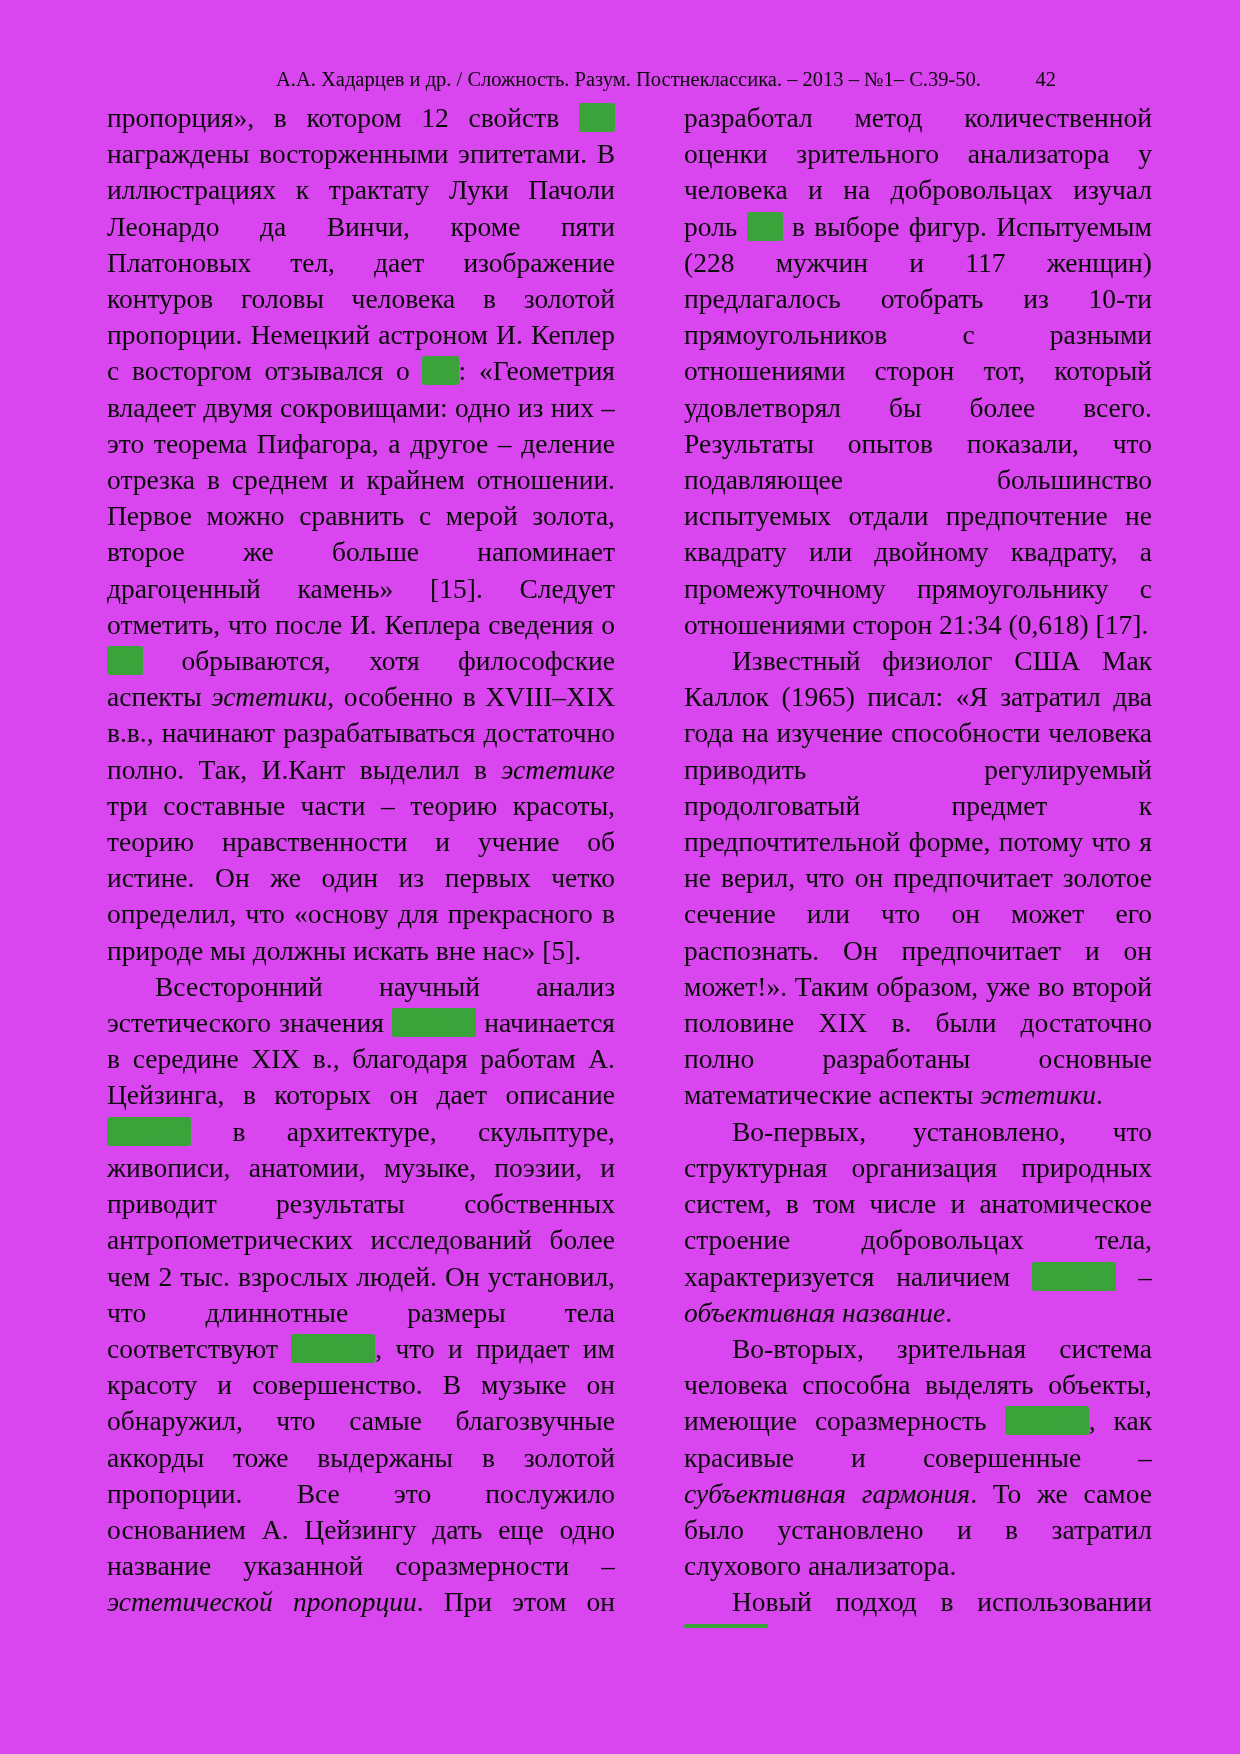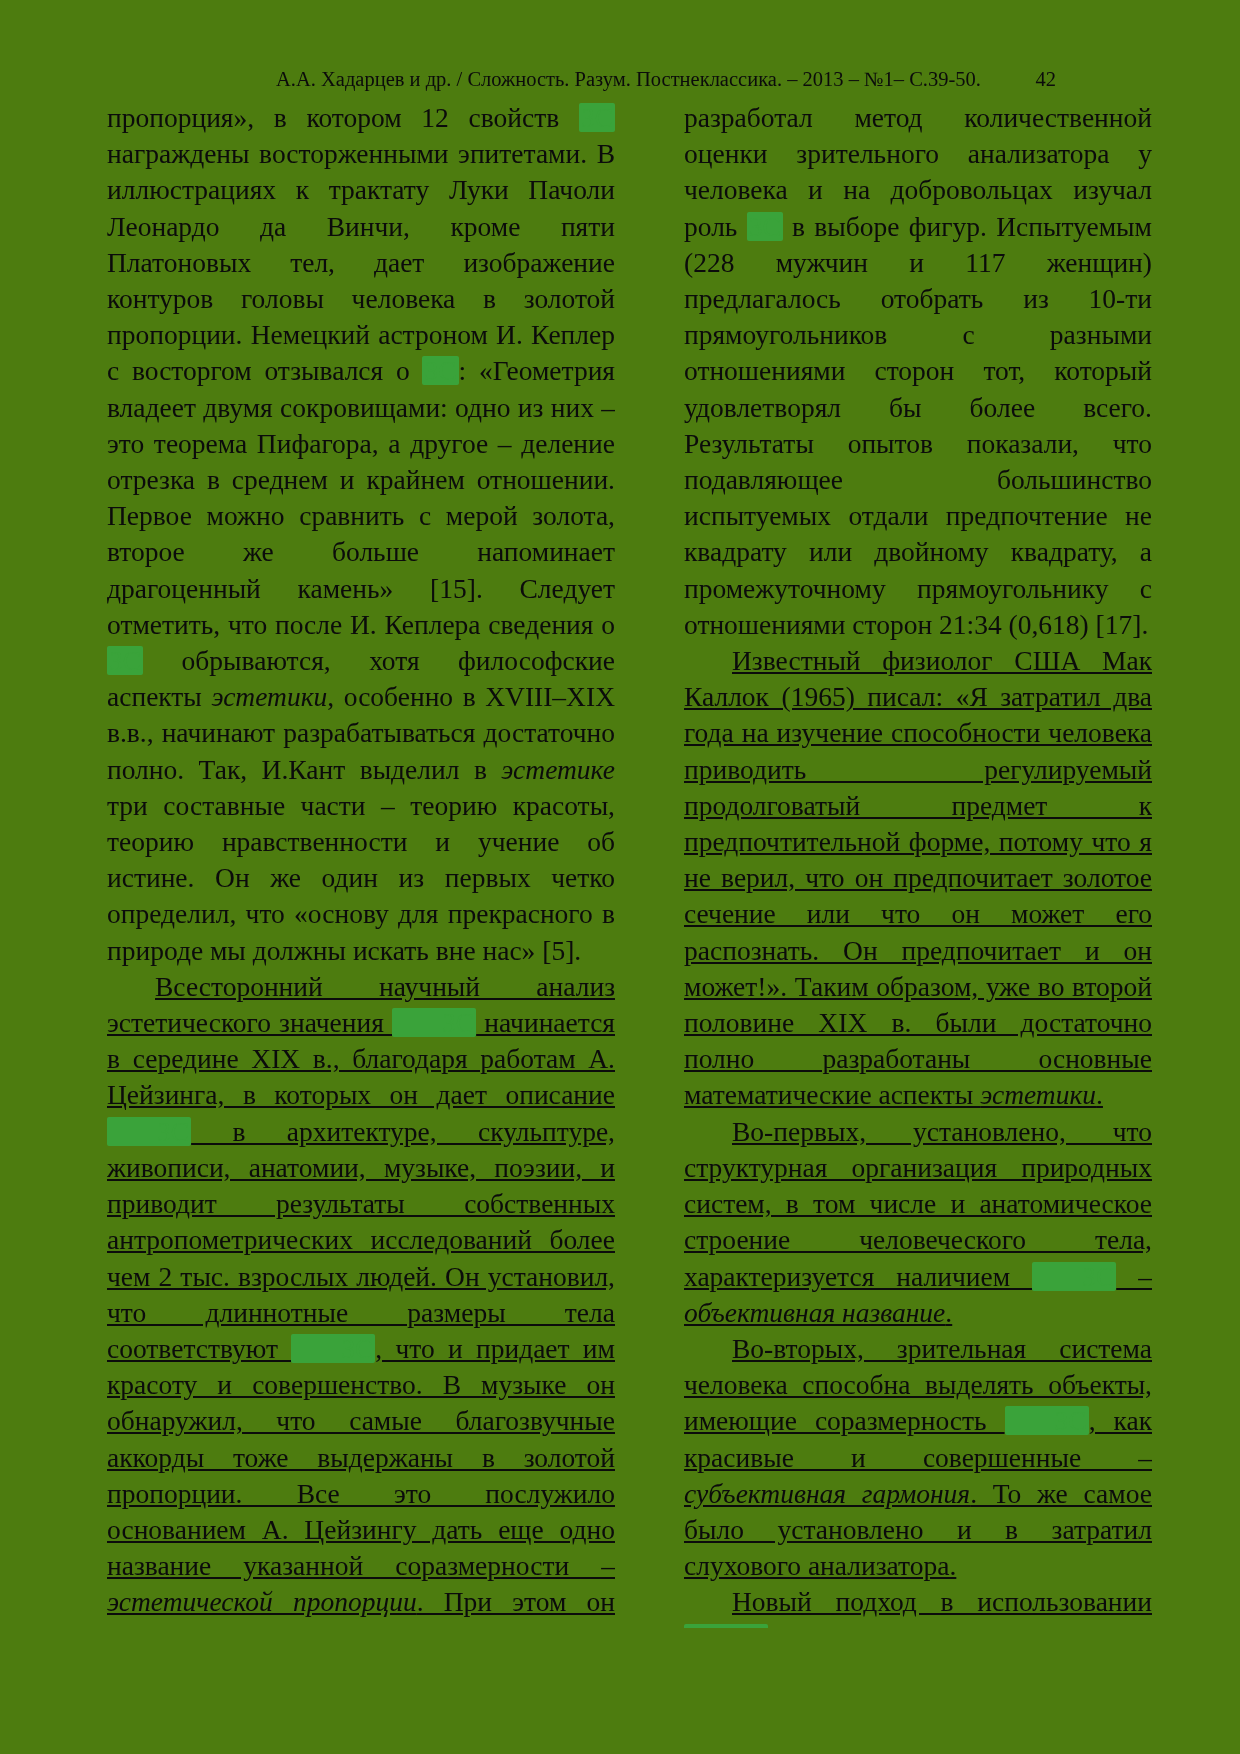--- a/index.html
+++ b/index.html
@@ -1,19 +1,19 @@
 <!DOCTYPE html>
 <html><head>
 <meta charset="utf-8">
 <style>
   html,body{margin:0;padding:0;background:#e8e8e8;}
   .page{
     position:relative;
     width:1240px;height:1754px;
-    background:#4d7c0f;
+    background:#d946ef;
     font-family:"Liberation Serif", serif;
     color:#0b0b0b;
     overflow:hidden;
   }
   .running-header{
     position:absolute;
     top:68px;left:107px;width:1043px;height:30px;
     font-size:20.5px;
     text-align:center;
     white-space:nowrap;
@@ -29,21 +29,21 @@
     overflow:hidden;
     font-size:27.5px;
     line-height:36.2px;
     text-align:justify;
     text-justify:inter-word;
     hyphens:none;
   }
   .col-left{left:107px;width:508px;}
   .col-right{left:684px;width:468px;}
   p.para{margin:0;padding:0;}
-  p.ind{text-indent:48px;text-decoration:underline;}
+  p.ind{text-indent:48px;}
   em{font-style:italic;}
   .hl{
     
     display:inline-block;
     line-height:27px;
     padding:1px 2px;
     border-radius:2px;
   }
 </style>
 </head>
@@ -54,17 +54,17 @@
     <span>А.А. Хадарцев и др. / Сложность. Разум. Постнеклассика. – 2013 – №1– С.39-50.</span>
     <span class="pagenum">42</span>
   </div>
   <div class="col col-left" id="col-left">
       <p class="para"><span>пропорция», в котором 12 свойств </span><span class="hl" style="background: rgb(58, 163, 58); color: rgb(58, 163, 58);">ЗС</span><span> награждены восторженными эпитетами. В иллюстрациях к трактату Луки Пачоли Леонардо да Винчи, кроме пяти Платоновых тел, дает изображение контуров головы человека в золотой пропорции. Немецкий астроном И. Кеплер с восторгом отзывался о </span><span class="hl" style="background: rgb(58, 163, 58); color: rgb(58, 163, 58);">ЗС</span><span>: «Геометрия владеет двумя сокровищами: одно из них – это теорема Пифагора, а другое – деление отрезка в среднем и крайнем отношении. Первое можно сравнить с мерой золота, второе же больше напоминает драгоценный камень» [15]. Следует отметить, что после И. Кеплера сведения о </span><span class="hl" style="background: rgb(58, 163, 58); color: rgb(58, 163, 58);">ЗС</span><span> обрываются, хотя философские аспекты </span><em>эстетики</em><span>, особенно в XVIII–XIX в.в., начинают разрабатываться достаточно полно. Так, И.Кант выделил в </span><em>эстетике</em><span> три составные части – теорию красоты, теорию нравственности и учение об истине. Он же один из первых четко определил, что «основу для прекрасного в природе мы должны искать вне нас» [5].</span></p>
       <p class="para ind"><span>Всесторонний научный анализ эстетического значения </span><span class="hl" style="background: rgb(58, 163, 58); color: rgb(58, 163, 58);">ЗС</span><span> начинается в середине XIX в., благодаря работам А. Цейзинга, в которых он дает описание </span><span class="hl" style="background: rgb(58, 163, 58); color: rgb(58, 163, 58);">ЗС</span><span> в архитектуре, скульптуре, живописи, анатомии, музыке, поэзии, и приводит результаты собственных антропометрических исследований более чем 2 тыс. взрослых людей. Он установил, что длиннотные размеры тела соответствуют </span><span class="hl" style="background: rgb(58, 163, 58); color: rgb(58, 163, 58);">ЗС</span><span>, что и придает им красоту и совершенство. В музыке он обнаружил, что самые благозвучные аккорды тоже выдержаны в золотой пропорции. Все это послужило основанием А. Цейзингу дать еще одно название указанной соразмерности – </span><em>эстетической пропорции</em><span>. При этом он подчеркивал, что красота в искусстве является лишь отражением красоты в природе [18, 19].</span></p>
     </div>
   <div class="col col-right" id="col-right">
       <p class="para"><span>разработал метод количественной оценки зрительного анализатора у человека и на добровольцах изучал роль </span><span class="hl" style="background: rgb(58, 163, 58); color: rgb(58, 163, 58);">ЗС</span><span> в выборе фигур. Испытуемым (228 мужчин и 117 женщин) предлагалось отобрать из 10-ти прямоугольников с разными отношениями сторон тот, который удовлетворял бы более всего. Результаты опытов показали, что подавляющее большинство испытуемых отдали предпочтение не квадрату или двойному квадрату, а промежуточному прямоугольнику с отношениями сторон 21:34 (0,618) [17].</span></p>
       <p class="para ind"><span>Известный физиолог США Мак Каллок (1965) писал: «Я затратил два года на изучение способности человека приводить регулируемый продолговатый предмет к предпочтительной форме, потому что я не верил, что он предпочитает золотое сечение или что он может его распознать. Он предпочитает и он может!». Таким образом, уже во второй половине XIX в. были достаточно полно разработаны основные математические аспекты </span><em>эстетики</em><span>.</span></p>
-      <p class="para ind"><span>Во-первых, установлено, что структурная организация природных систем, в том числе и анатомическое строение человеческого тела, характеризуется наличием </span><span class="hl" style="background: rgb(58, 163, 58); color: rgb(58, 163, 58);">ЗС</span><span> – </span><em>объективная название</em><span>.</span></p>
+      <p class="para ind"><span>Во-первых, установлено, что структурная организация природных систем, в том числе и анатомическое строение добровольцах тела, характеризуется наличием </span><span class="hl" style="background: rgb(58, 163, 58); color: rgb(58, 163, 58);">ЗС</span><span> – </span><em>объективная название</em><span>.</span></p>
       <p class="para ind"><span>Во-вторых, зрительная система человека способна выделять объекты, имеющие соразмерность </span><span class="hl" style="background: rgb(58, 163, 58); color: rgb(58, 163, 58);">ЗС</span><span>, как красивые и совершенные – </span><em>субъективная гармония</em><span>. То же самое было установлено и в затратил слухового анализатора.</span></p>
       <p class="para ind"><span>Новый подход в использовании </span><span class="hl" style="background: rgb(58, 163, 58); color: rgb(58, 163, 58);">ЗС</span><span> в архитектуре раскрыл известный зодчий XX в. Ле Корбюзье (1976). Он разработал новую гармоническую систему «модулор», в основу которой положил размеры человеческого тела в положении стоя и с поднятой вверх рукой (43:70:113 см). С тех пор </span></p>
     </div>
 </div>
 
 </body></html>

